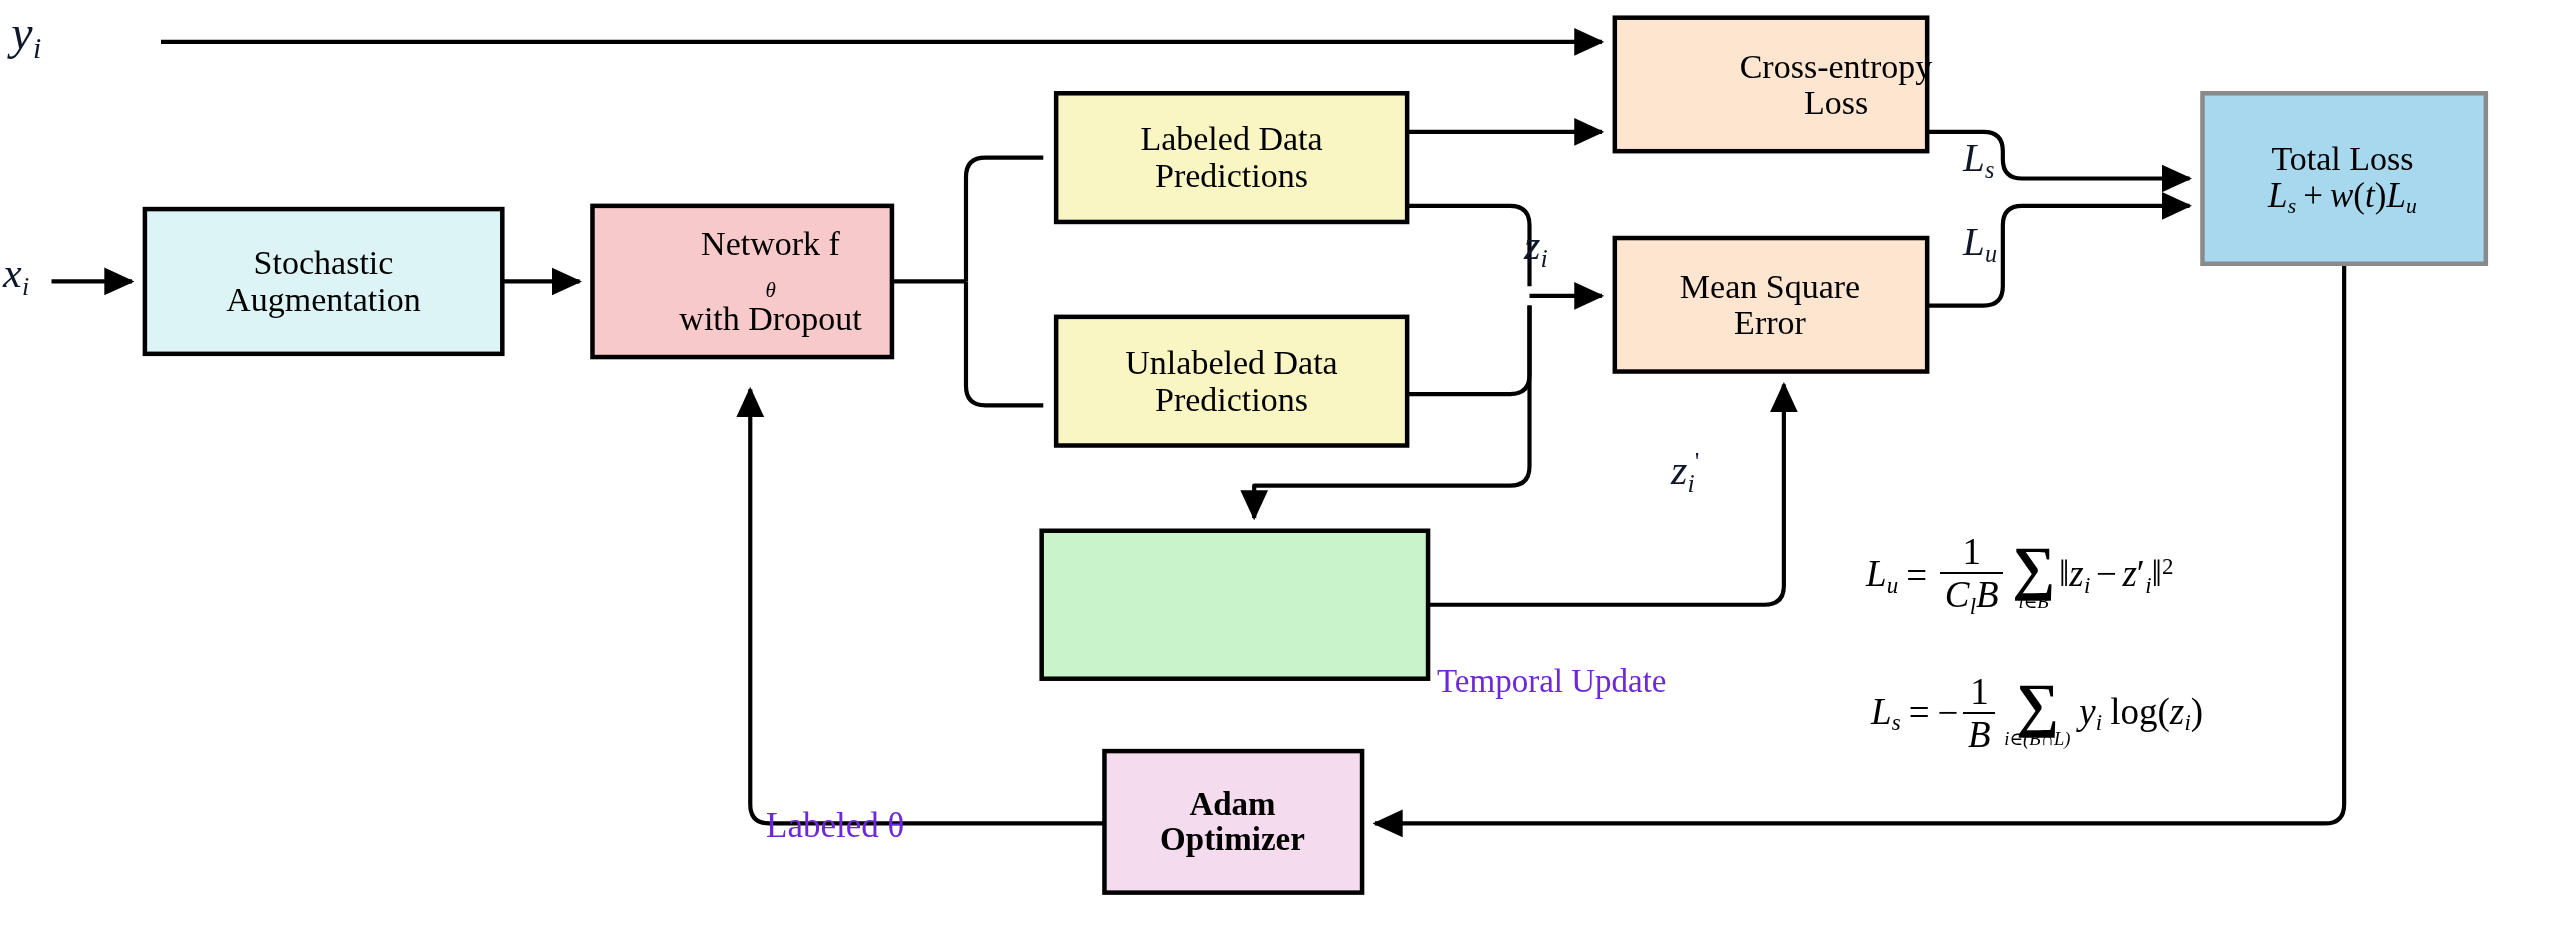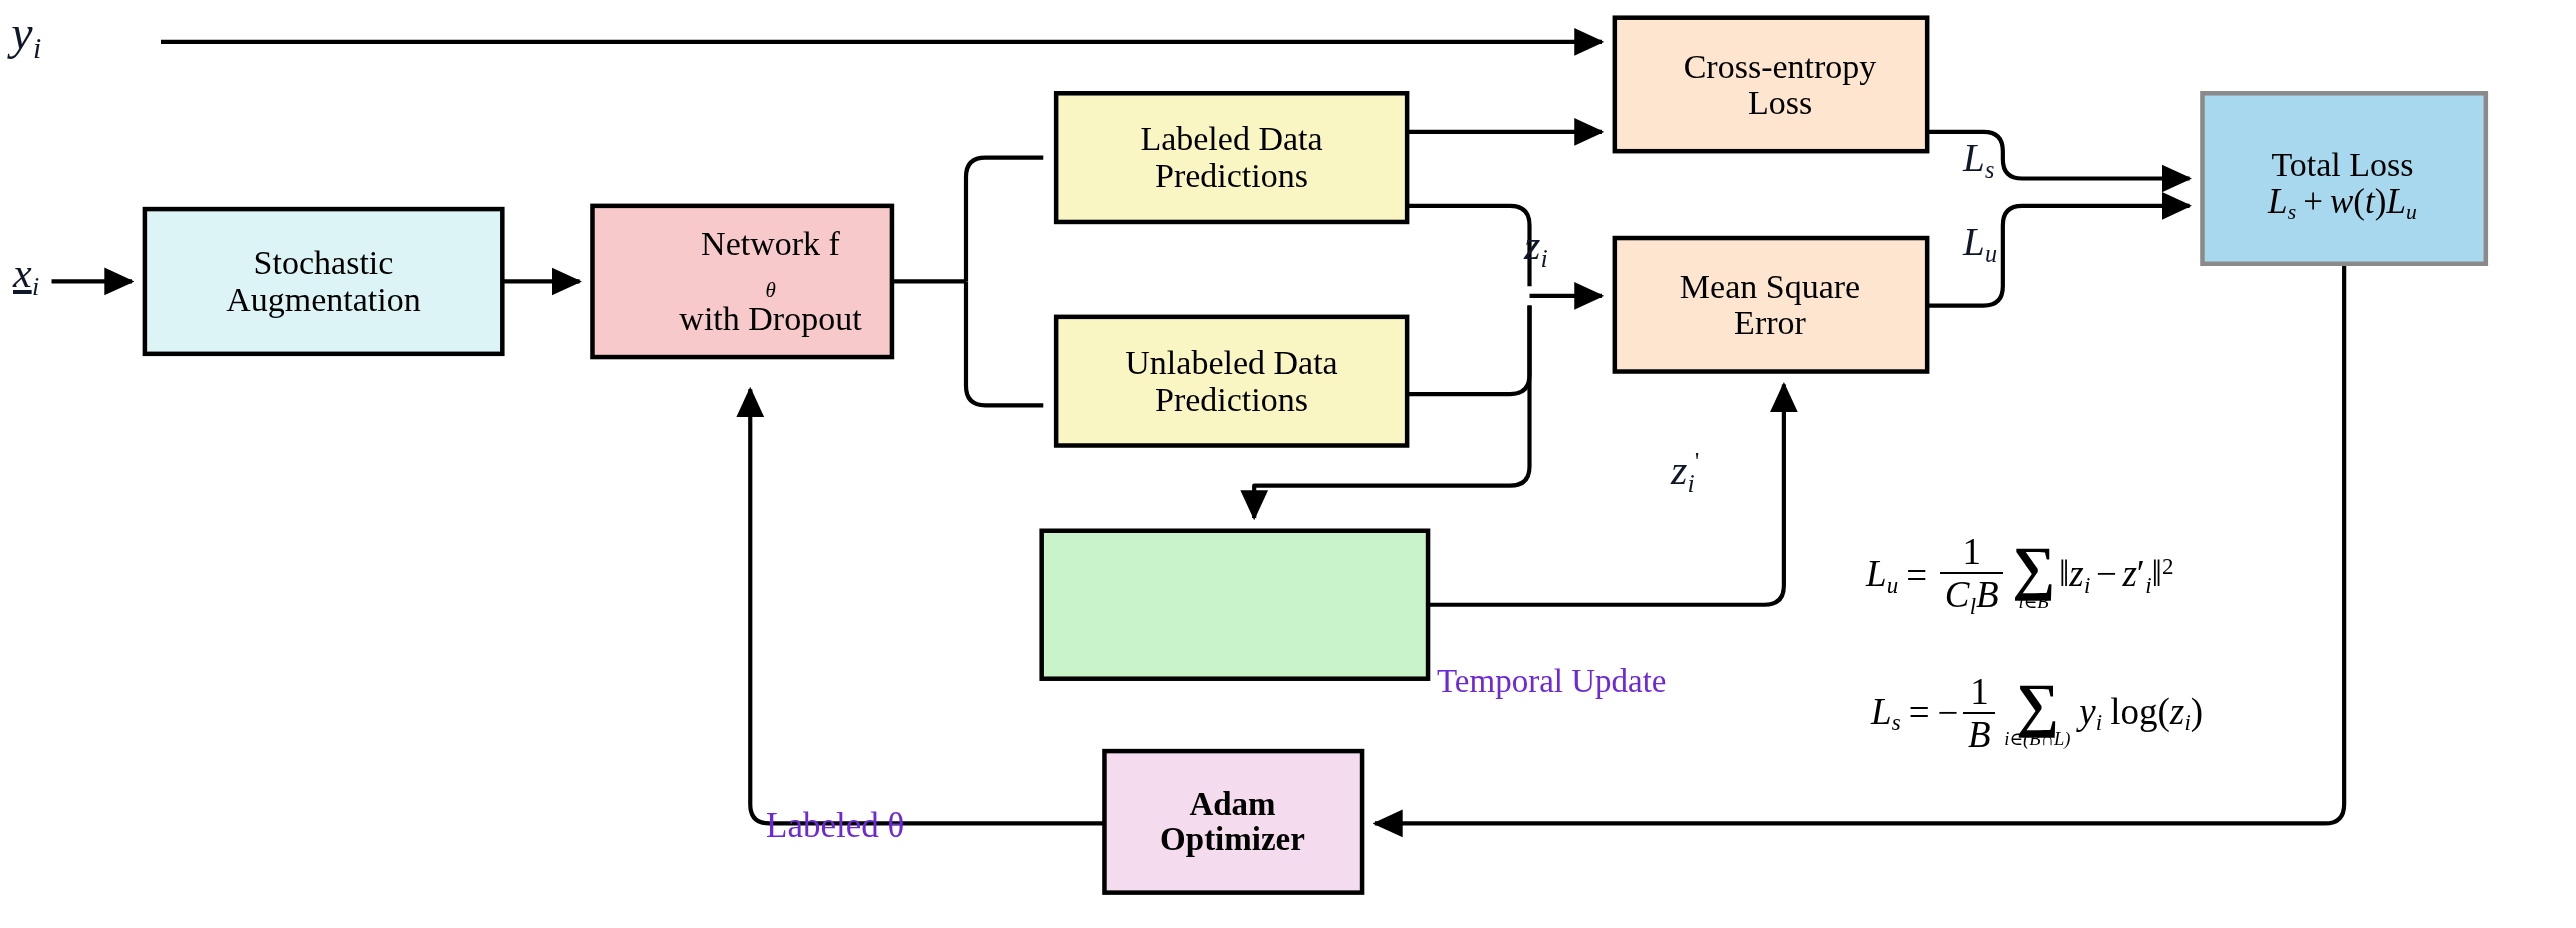--- a/index.html
+++ b/index.html
@@ -119,56 +119,56 @@
     </div>
   </div>
 
   <div class="boxlabel" style="left:1056px;top:317px;width:351px;height:129px;font-size:34px;">
     <div>
       <span>Unlabeled Data</span>
       <span>Predictions</span>
     </div>
   </div>
 
-  <div class="boxlabel" style="left:1600px;top:17.7px;width:312px;height:134px;font-size:34px;padding-left:24px;">
+  <div class="boxlabel" style="left:1656px;top:17.7px;width:312px;height:134px;font-size:34px;padding-left:24px;">
     <div>
       <span>Cross-entropy</span>
       <span>Loss</span>
     </div>
   </div>
 
   <div class="boxlabel" style="left:1614px;top:238px;width:312px;height:134px;font-size:34px;">
     <div>
       <span>Mean Square</span>
       <span>Error</span>
     </div>
   </div>
 
-  <div class="boxlabel" style="left:2201px;top:100px;width:283px;height:171px;font-size:34px;">
+  <div class="boxlabel" style="left:2201px;top:94px;width:283px;height:171px;font-size:34px;">
     <div>
       <span>Total Loss</span>
       <span style="font-size:35px;white-space:nowrap;">
         <i>L</i><sub class="sb">s</sub> + <i>w</i>(<i>t</i>)<i>L</i><sub class="sb">u</sub>
       </span>
     </div>
   </div>
 
 
   <div class="boxlabel" style="left:1104px;top:751px;width:257px;height:142px;font-size:33px;font-weight:bold;">
     <div>
       <span>Adam</span>
       <span>Optimizer</span>
     </div>
   </div>
 
   <div class="mathlabel" style="left:11.3px;top:4.8px;font-size:48px;">
     <span>y</span><sub class="sb">i</sub>
   </div>
 
-  <div class="mathlabel" style="left:13px;top:249px;font-size:42px;text-decoration:underline;">
+  <div class="mathlabel" style="left:3px;top:249px;font-size:42px;">
     <span>x</span><sub class="sb">i</sub>
   </div>
 
   <div class="mathlabel" style="left:1524px;top:221px;font-size:42px;">
     <span>z</span><sub class="sb">i</sub>
   </div>
 
   <div class="mathlabel" style="left:1660px;top:446px;font-size:42px;margin-left:11px;">
     <span>z</span><sub class="sb">i</sub><sup class="sp">'</sup>
   </div>

